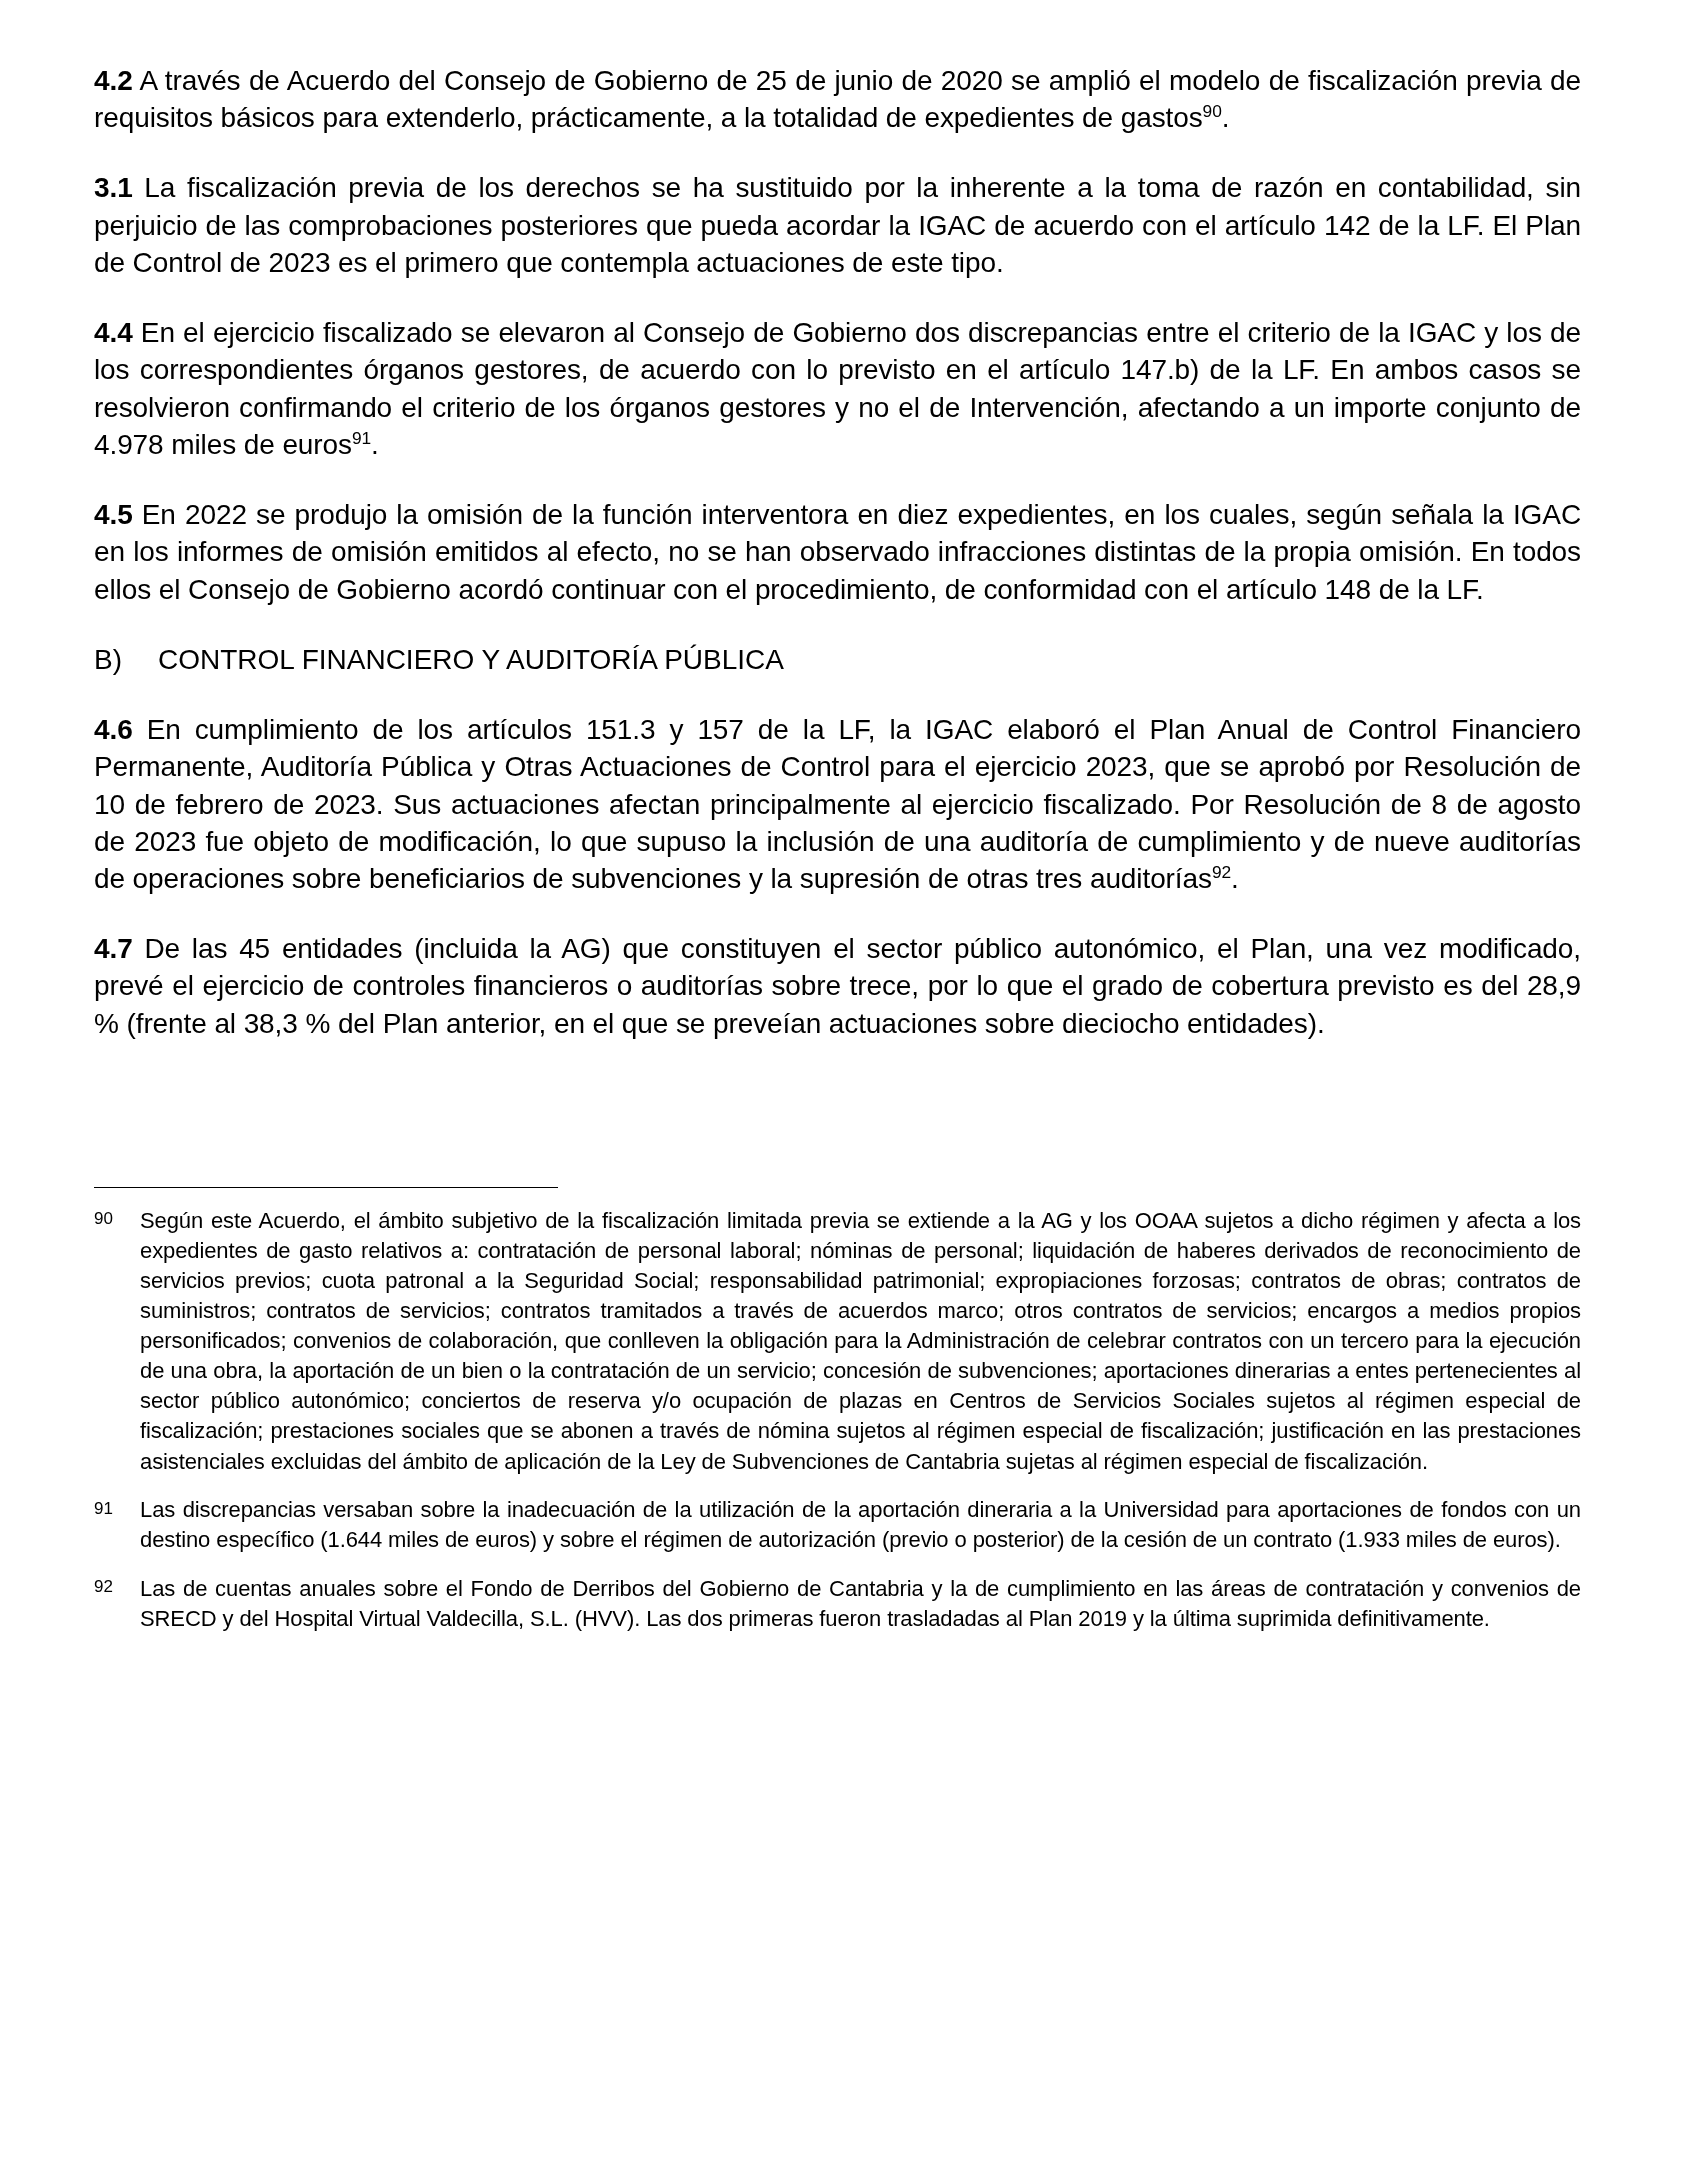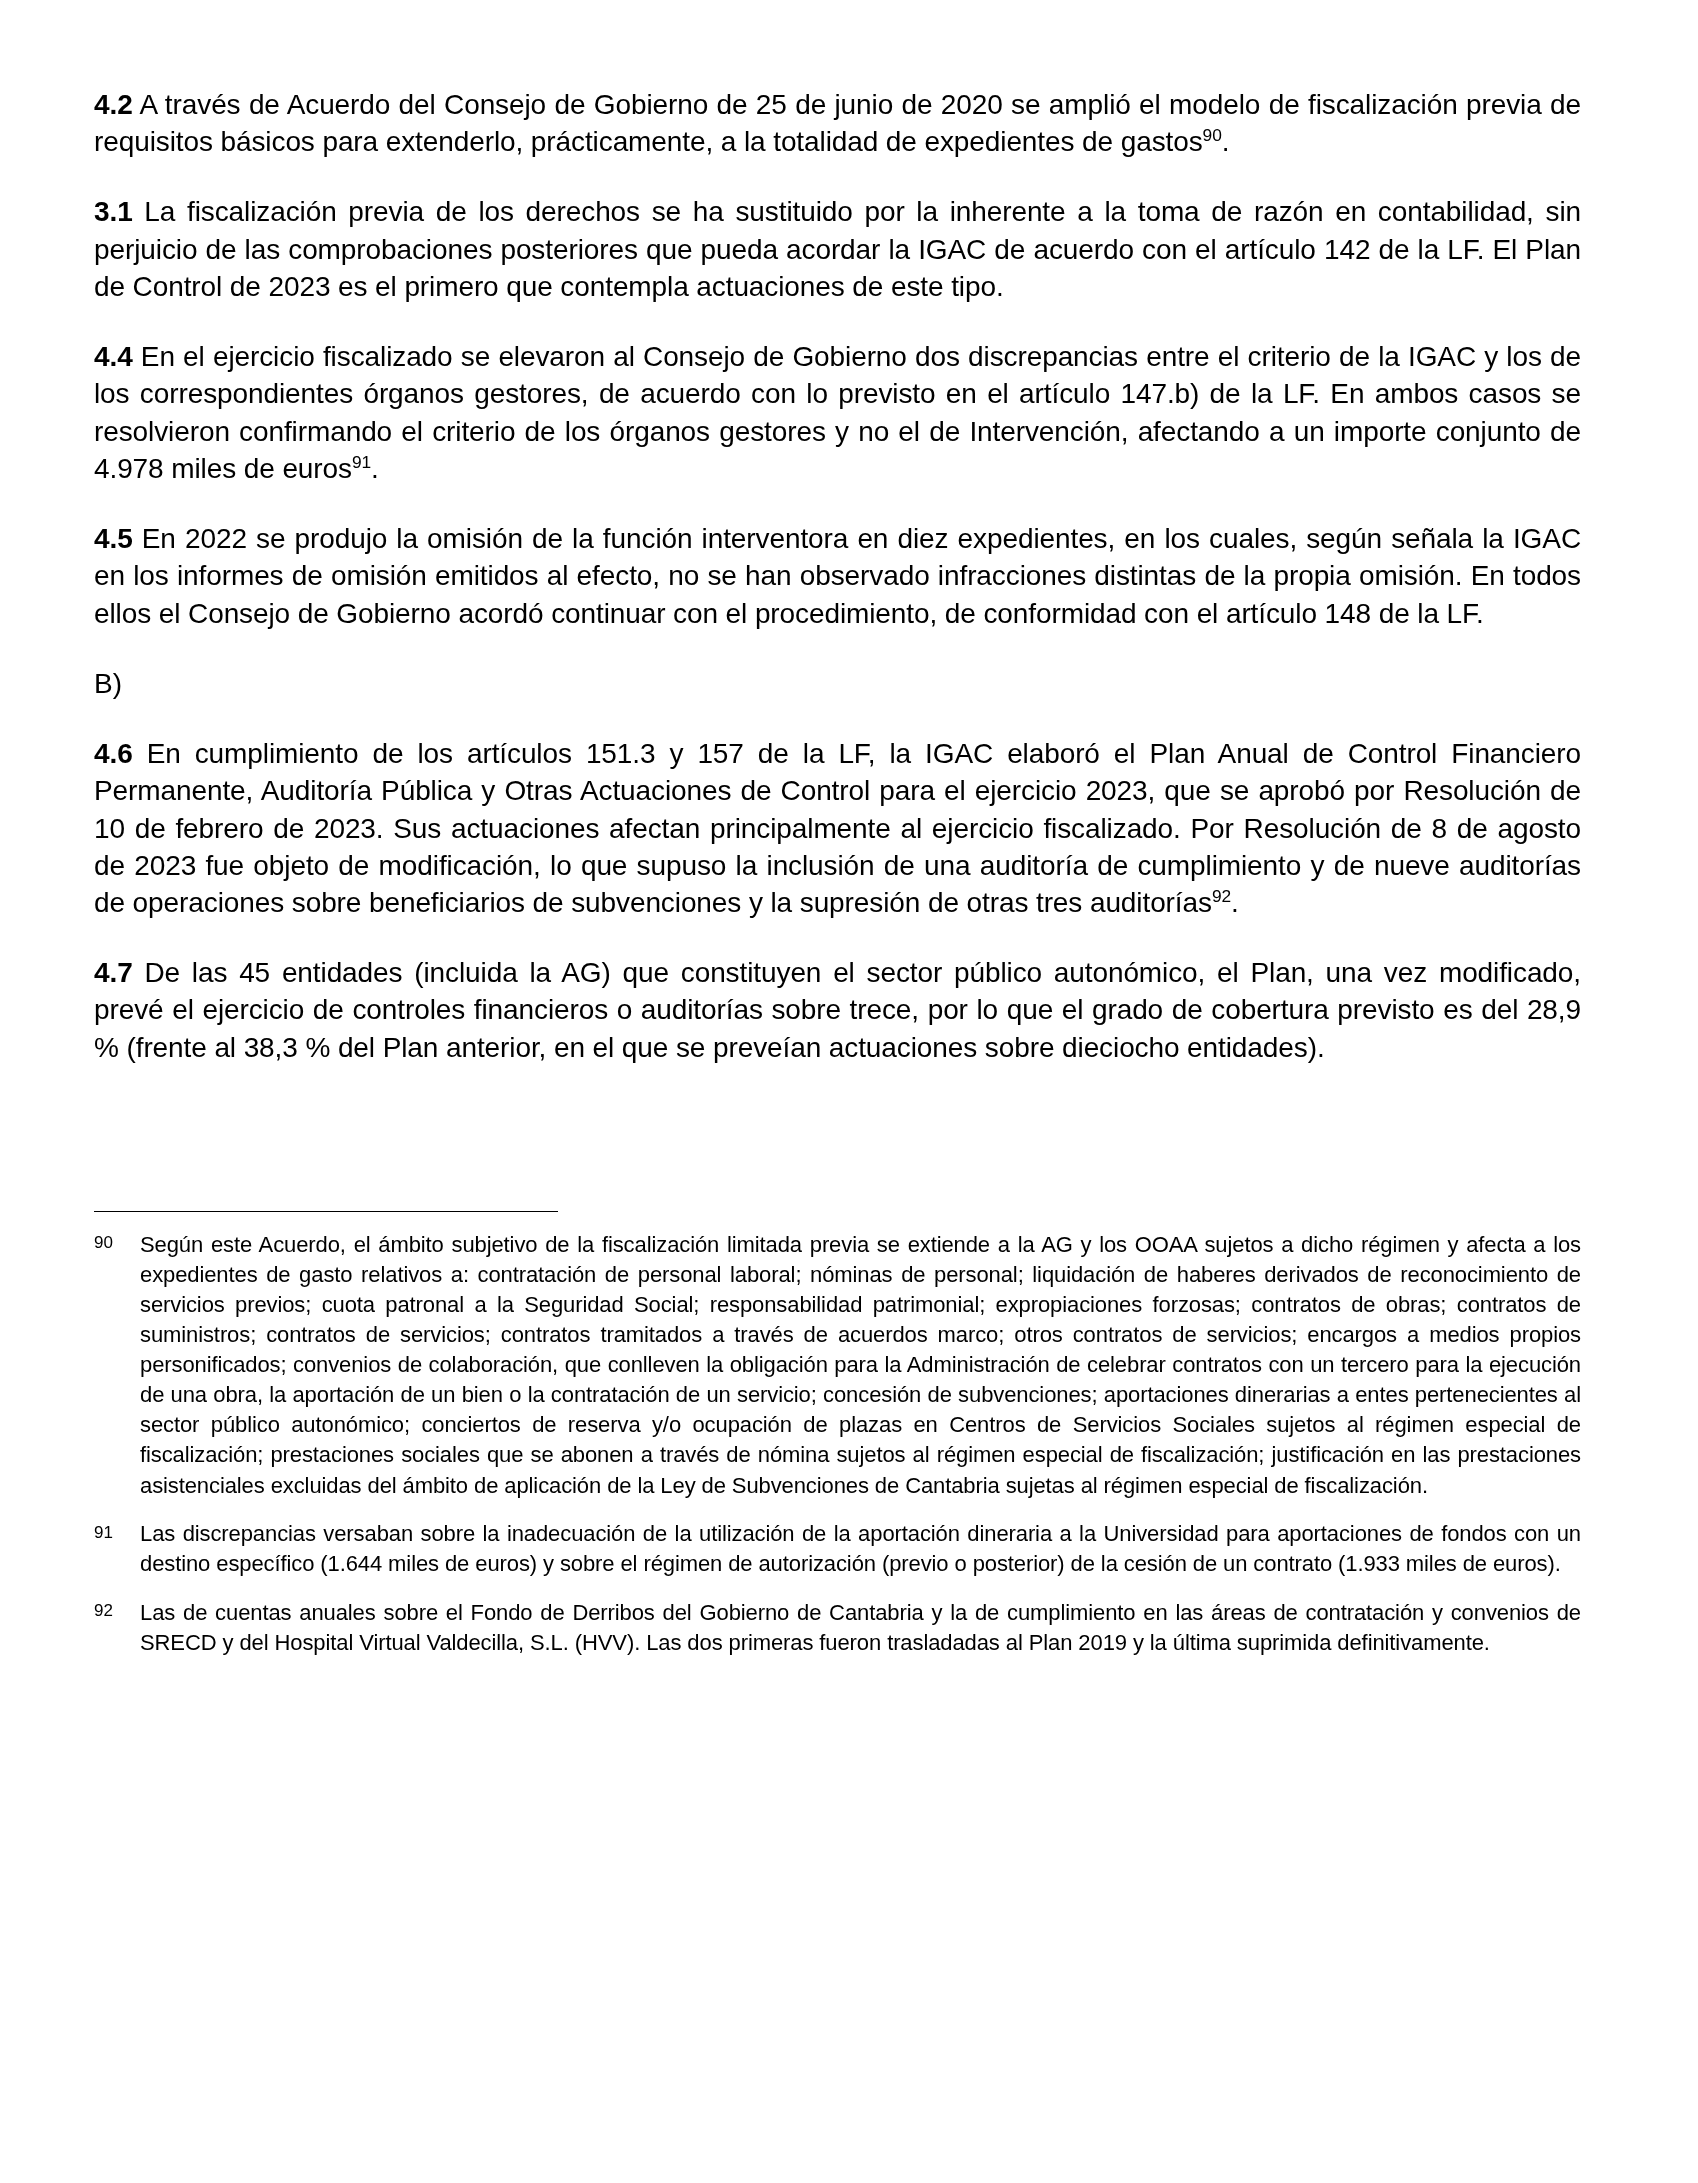--- a/index.html
+++ b/index.html
@@ -12,21 +12,21 @@
     height: 2183px;
     font-family: "Liberation Sans", sans-serif;
     color: #000000;
     -webkit-font-smoothing: antialiased;
   }
   .page {
     position: relative;
     box-sizing: border-box;
     width: 1675px;
     height: 2183px;
-    padding: 86px 94px 32px 94px;
+    padding: 62px 94px 32px 94px;
   }
   .body-text {
     font-size: 28px;
     line-height: 1.33;
     text-align: justify;
     margin: 0 0 33px 0;
     letter-spacing: -0.1px;
   }
   .body-text .num {
     font-weight: bold;
@@ -84,20 +84,21 @@
   <p class="body-text"><span class="num">4.2</span><span> A través de Acuerdo del Consejo de Gobierno de 25 de junio de 2020 se amplió el modelo de fiscalización previa de requisitos básicos para extenderlo, prácticamente, a la totalidad de expedientes de gastos</span><sup>90</sup><span>.</span></p>
 
   <p class="body-text"><span class="num">3.1</span><span> La fiscalización previa de los derechos se ha sustituido por la inherente a la toma de razón en contabilidad, sin perjuicio de las comprobaciones posteriores que pueda acordar la IGAC de acuerdo con el artículo 142 de la LF. El Plan de Control de 2023 es el primero que contempla actuaciones de este tipo.</span></p>
 
   <p class="body-text"><span class="num">4.4</span><span> En el ejercicio fiscalizado se elevaron al Consejo de Gobierno dos discrepancias entre el criterio de la IGAC y los de los correspondientes órganos gestores, de acuerdo con lo previsto en el artículo 147.b) de la LF. En ambos casos se resolvieron confirmando el criterio de los órganos gestores y no el de Intervención, afectando a un importe conjunto de 4.978 miles de euros</span><sup>91</sup><span>.</span></p>
 
   <p class="body-text"><span class="num">4.5</span><span> En 2022 se produjo la omisión de la función interventora en diez expedientes, en los cuales, según señala la IGAC en los informes de omisión emitidos al efecto, no se han observado infracciones distintas de la propia omisión. En todos ellos el Consejo de Gobierno acordó continuar con el procedimiento, de conformidad con el artículo 148 de la LF.</span></p>
 
   <div class="section-head">
     <span class="letter">B)</span>
+    <span>CONTROL FINANCIERO Y AUDITORÍA PÚBLICA</span>
   </div>
 
   <p class="body-text"><span class="num">4.6</span><span> En cumplimiento de los artículos 151.3 y 157 de la LF, la IGAC elaboró el Plan Anual de Control Financiero Permanente, Auditoría Pública y Otras Actuaciones de Control para el ejercicio 2023, que se aprobó por Resolución de 10 de febrero de 2023. Sus actuaciones afectan principalmente al ejercicio fiscalizado. Por Resolución de 8 de agosto de 2023 fue objeto de modificación, lo que supuso la inclusión de una auditoría de cumplimiento y de nueve auditorías de operaciones sobre beneficiarios de subvenciones y la supresión de otras tres auditorías</span><sup>92</sup><span>.</span></p>
 
   <p class="body-text"><span class="num">4.7</span><span> De las 45 entidades (incluida la AG) que constituyen el sector público autonómico, el Plan, una vez modificado, prevé el ejercicio de controles financieros o auditorías sobre trece, por lo que el grado de cobertura previsto es del 28,9 % (frente al 38,3 % del Plan anterior, en el que se preveían actuaciones sobre dieciocho entidades).</span></p>
 
   <div class="spacer-before-notes"></div>
 
   <div class="footnote-rule"></div>
 

